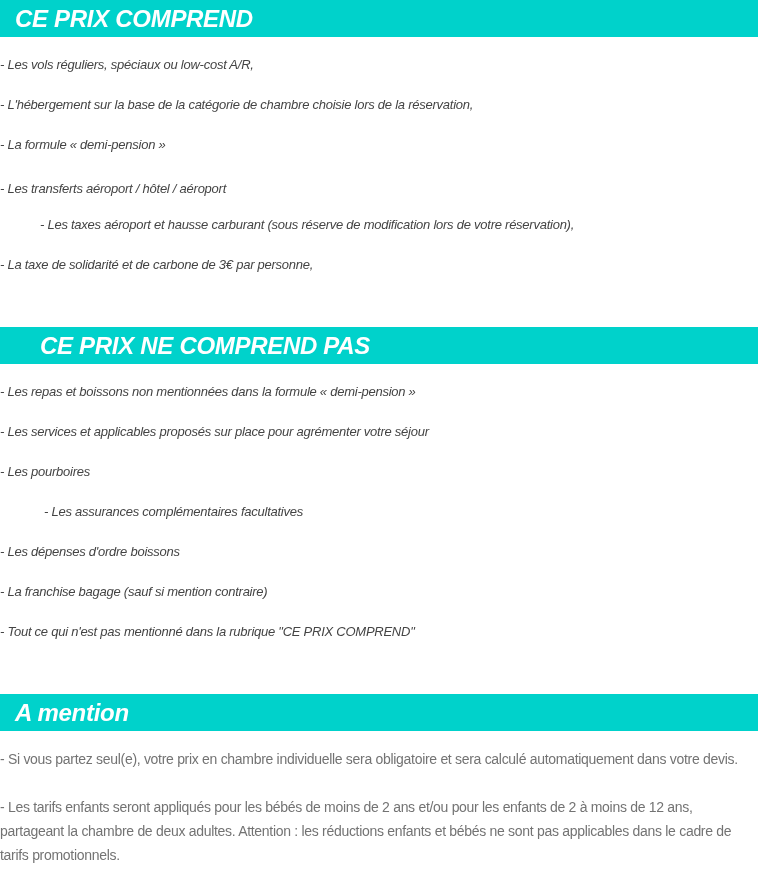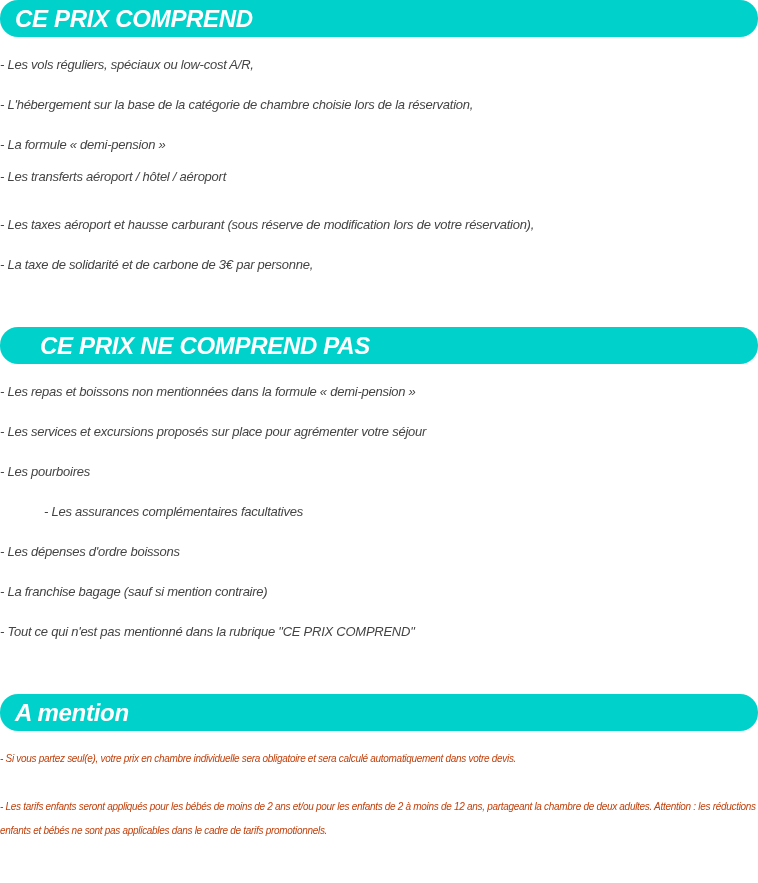--- a/index.html
+++ b/index.html
@@ -6,50 +6,49 @@
     body {
       width: 758px; height: 883px; overflow: hidden; position: relative;
       font-family: "Liberation Sans", "DejaVu Sans", sans-serif;
     }
     .bar {
       position: absolute; left: 0; width: 758px; height: 37px;
       background: #00d2cb; color: #ffffff;
       font-style: italic; font-weight: bold; font-size: 24px;
       line-height: 37px; padding-left: 15px; box-sizing: border-box;
       letter-spacing: -0.3px;
-      border-radius: 18px;
     }
     .item {
       position: absolute; left: 0; color: #444444;
       font-style: italic; font-size: 13px; line-height: 18px;
       white-space: nowrap; letter-spacing: -0.25px;
     }
     .para {
-      position: absolute; left: 0; width: 756px; color: #c2410c;
-      font-style: italic; font-size: 10px; line-height: 24px;
+      position: absolute; left: 0; width: 756px; color: #737373;
+      font-size: 14px; line-height: 24px;
       letter-spacing: -0.3px;
     }
   </style>
 </head>
 <body>
 
 <div>
   <div class="bar" style="top:0;">CE PRIX COMPREND</div>
   <div class="item" style="top:56px;">- Les vols réguliers, spéciaux ou low-cost A/R,</div>
   <div class="item" style="top:96px;">- L'hébergement sur la base de la catégorie de chambre choisie lors de la réservation,</div>
   <div class="item" style="top:136px;text-align:right;">- La formule « demi-pension »</div>
-  <div class="item" style="top:168px;">- Les transferts aéroport / hôtel / aéroport</div>
-  <div class="item" style="top:216px;">- Les taxes aéroport et hausse carburant (sous réserve de modification lors de votre réservation),</div>
+  <div class="item" style="top:180px;">- Les transferts aéroport / hôtel / aéroport</div>
+  <div class="item" style="top:216px;padding-left:40px;">- Les taxes aéroport et hausse carburant (sous réserve de modification lors de votre réservation),</div>
   <div class="item" style="top:256px;">- La taxe de solidarité et de carbone de 3€ par personne,</div>
 </div>
 
 <div>
   <div class="bar" style="top:327px;padding-left:40px;">CE PRIX NE COMPREND PAS</div>
   <div class="item" style="top:383px;">- Les repas et boissons non mentionnées dans la formule « demi-pension »</div>
-  <div class="item" style="top:423px;">- Les services et excursions proposés sur place pour agrémenter votre séjour</div>
+  <div class="item" style="top:423px;">- Les services et applicables proposés sur place pour agrémenter votre séjour</div>
   <div class="item" style="top:463px;">- Les pourboires</div>
   <div class="item" style="top:503px;padding-left:44px;">- Les assurances complémentaires facultatives</div>
   <div class="item" style="top:543px;">- Les dépenses d'ordre boissons</div>
   <div class="item" style="top:583px;">- La franchise bagage (sauf si mention contraire)</div>
   <div class="item" style="top:623px;">- Tout ce qui n'est pas mentionné dans la rubrique "CE PRIX COMPREND"</div>
 </div>
 
 <div>
   <div class="bar" style="top:694px;">A mention</div>
   <div class="para" style="top:747px;">- Si vous partez seul(e), votre prix en chambre individuelle sera obligatoire et sera calculé automatiquement dans votre devis.</div>

